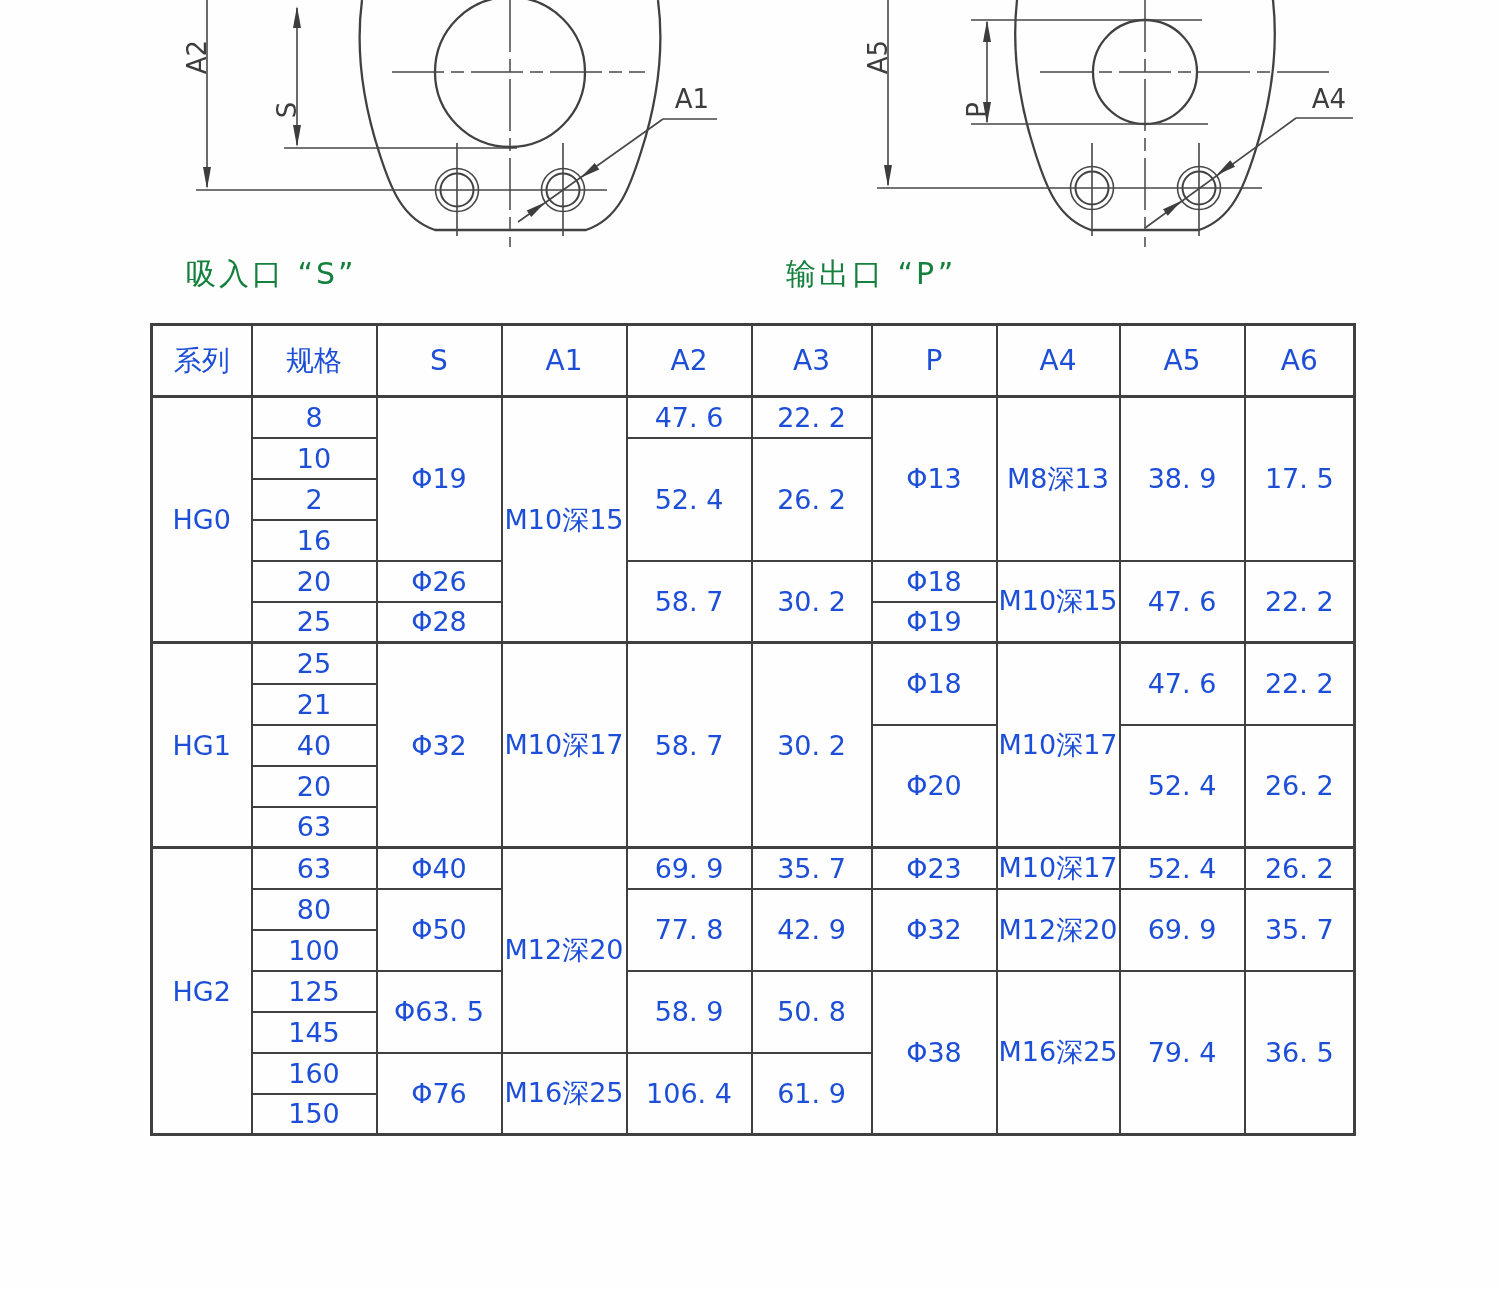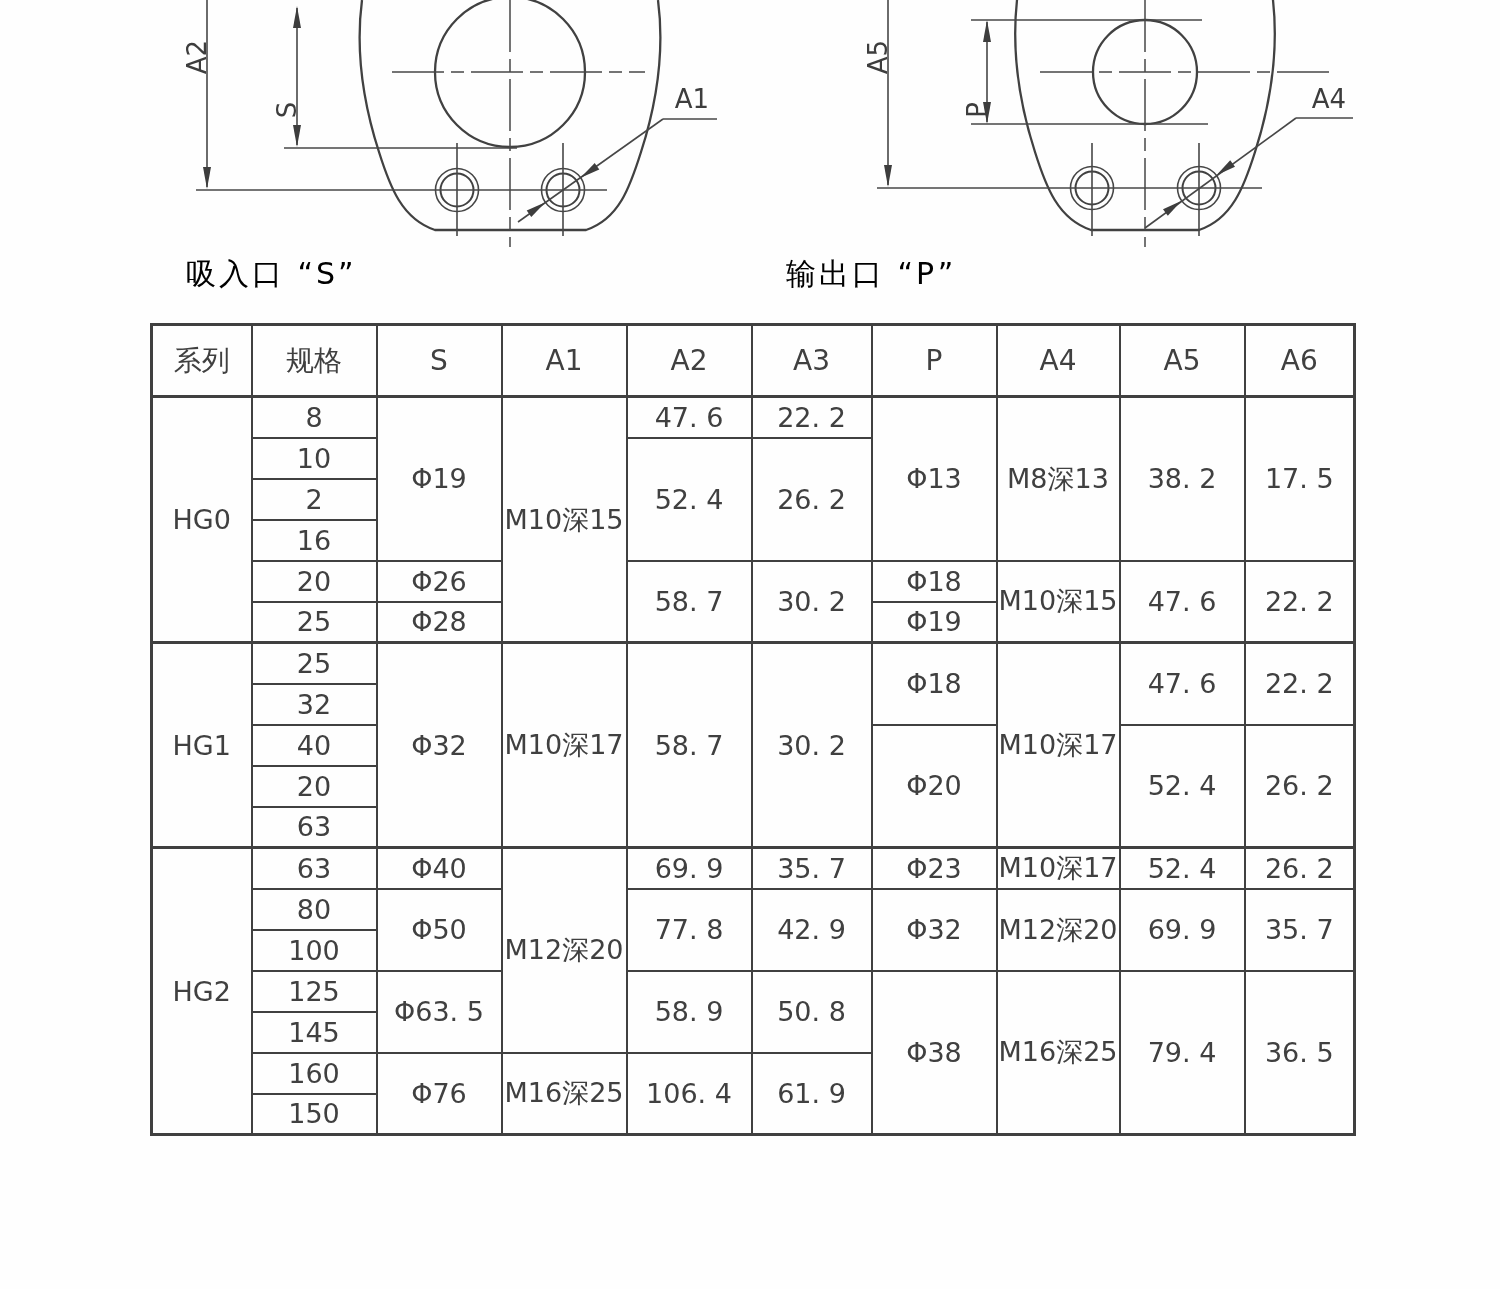--- a/index.html
+++ b/index.html
@@ -2,28 +2,28 @@
 <html><head>
 <meta charset="utf-8">
 <style>
   html,body{margin:0;padding:0;background:#ffffff;}
   .stage{
     position:relative;width:1500px;height:1289px;background:#fefefe;
     font-family:"DejaVu Sans","Liberation Sans",sans-serif;color:#3b3b3b;overflow:hidden;
   }
   .drawing-svg{position:absolute;left:0;top:0;}
   .caption{
-    position:absolute;top:254px;font-size:30px;color:#000000;letter-spacing:3px;white-space:nowrap;
+    position:absolute;top:254px;font-size:30px;color:#15803d;letter-spacing:3px;white-space:nowrap;
   }
   .caption-s{left:186px;}
   .caption-p{left:786px;}
   table.dims{
     position:absolute;left:150px;top:323px;
     border-collapse:collapse;table-layout:fixed;width:1203px;
-    font-size:27px;color:#404040;
+    font-size:27px;color:#1d4ed8;
   }
   table.dims th,table.dims td{
     border:2px solid #404040;text-align:center;vertical-align:middle;
     padding:0;font-weight:normal;overflow:hidden;white-space:nowrap;
   }
   table.dims{border:3px solid #404040;}
   table.dims thead tr{height:72px;}
   table.dims tbody tr{height:41px;}
   table.dims thead th{font-size:28px;border-bottom-width:3px;}
   tr.block-start td{border-top-width:3px;}
@@ -139,21 +139,21 @@
     <tbody>
         <tr class="block-start">
           <td rowspan="6">HG0</td>
           <td>8</td>
           <td rowspan="4">Φ19</td>
           <td rowspan="6">M10深15</td>
           <td>47. 6</td>
           <td>22. 2</td>
           <td rowspan="4">Φ13</td>
           <td rowspan="4">M8深13</td>
-          <td rowspan="4">38. 2</td>
+          <td rowspan="4">38. 9</td>
           <td rowspan="4">17. 5</td>
         </tr>
         <tr>
           <td>10</td>
           <td rowspan="3">52. 4</td>
           <td rowspan="3">26. 2</td>
         </tr>
         <tr>
           <td>2</td>
         </tr>
@@ -181,21 +181,21 @@
           <td rowspan="5">Φ32</td>
           <td rowspan="5">M10深17</td>
           <td rowspan="5">58. 7</td>
           <td rowspan="5">30. 2</td>
           <td rowspan="2">Φ18</td>
           <td rowspan="5">M10深17</td>
           <td rowspan="2">47. 6</td>
           <td rowspan="2">22. 2</td>
         </tr>
         <tr>
-          <td>32</td>
+          <td>21</td>
         </tr>
         <tr>
           <td>40</td>
           <td rowspan="3">Φ20</td>
           <td rowspan="3">52. 4</td>
           <td rowspan="3">26. 2</td>
         </tr>
         <tr>
           <td>20</td>
         </tr>

